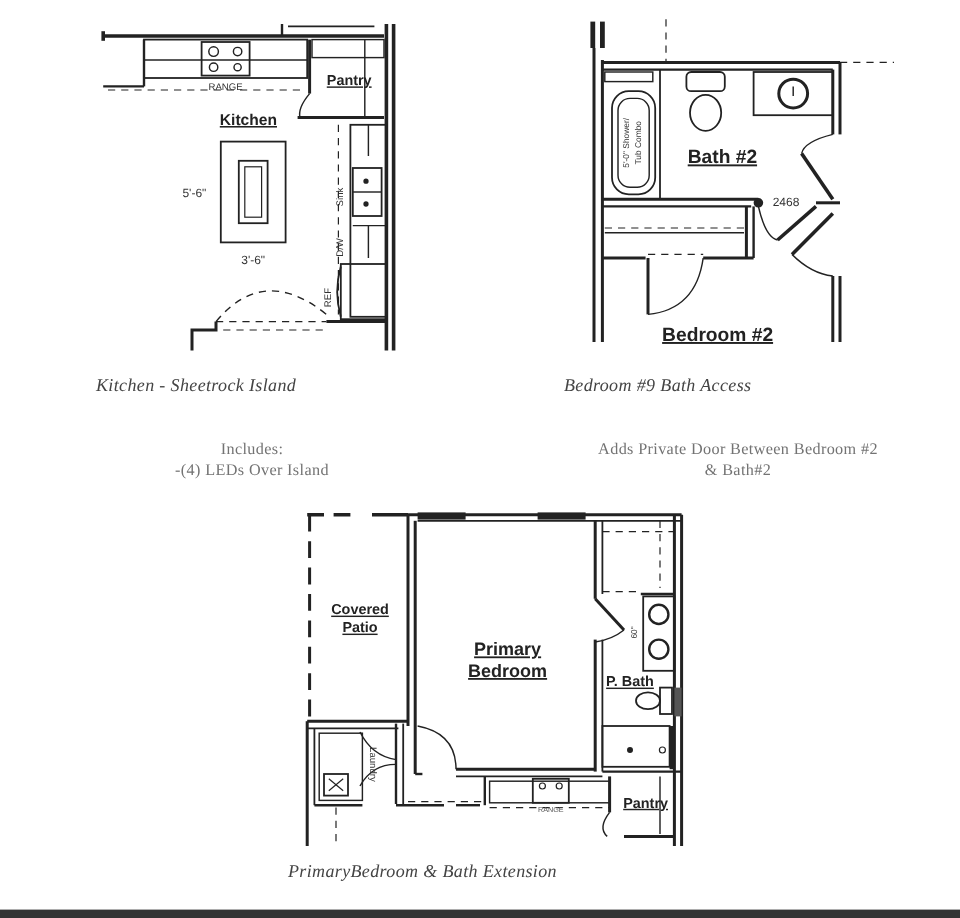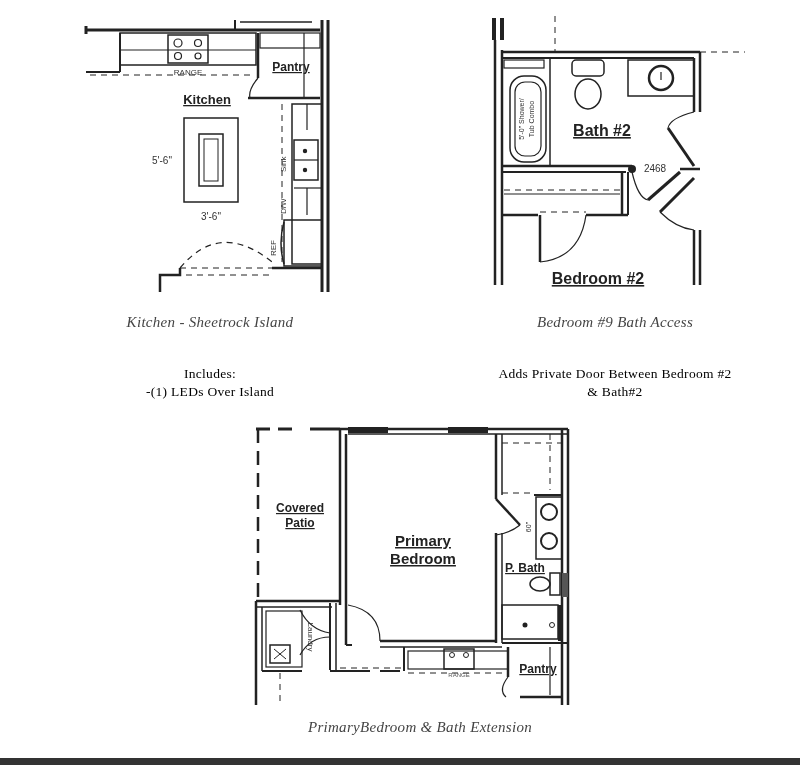--- a/index.html
+++ b/index.html
@@ -1,19 +1,19 @@
 <!DOCTYPE html>
 <html><head>
 <meta charset="utf-8">
 <style>
   html, body { margin:0; padding:0; background:#ffffff; }
   body { width:800px; height:765px; position:relative; overflow:hidden; font-family:"Liberation Sans", sans-serif; color:#1a1a1a; }
   .plan { position:absolute; }
-  .caption { position:absolute; font-family:"Liberation Serif", "DejaVu Serif", serif; font-style:italic; font-size:15px; color:#444; text-align:center; letter-spacing:0.3px; }
-  .note { position:absolute; font-family:"Liberation Serif", "DejaVu Serif", serif; font-size:13.5px; color:#000000; text-align:center; line-height:18px; letter-spacing:0.3px; }
+  .caption { position:absolute; font-family:"Liberation Serif", "DejaVu Serif", serif; font-style:italic; font-size:15px; color:#444; letter-spacing:0.3px; }
+  .note { position:absolute; font-family:"Liberation Serif", "DejaVu Serif", serif; font-size:13.5px; color:#737373; text-align:center; line-height:18px; letter-spacing:0.3px; }
   .bottom-rule { position:absolute; left:0; top:758px; width:800px; height:7px; background:#333; }
   svg text { font-family:"Liberation Sans", sans-serif; }
 </style>
 </head>
 <body>
 
 <svg class="plan" style="left:80px;top:0" width="260" height="300" viewBox="0 0 260 300">
   <g fill="none" stroke="#222" stroke-width="2">
 
     <line x1="6" y1="30" x2="240" y2="30" stroke-width="3"></line>
@@ -135,21 +135,21 @@
   <text x="122" y="136" font-size="16" font-weight="bold" text-anchor="middle" fill="#222" text-decoration="underline">Bath #2</text>
   <text x="175" y="172" font-size="10" text-anchor="middle" fill="#333">2468</text>
   <text x="118" y="284" font-size="16" font-weight="bold" text-anchor="middle" fill="#222" text-decoration="underline">Bedroom #2</text>
 </svg>
 
 <div class="caption" style="left:80px;top:314px;width:260px;">Kitchen - Sheetrock Island</div>
 <div class="caption" style="left:470px;top:314px;width:290px;">Bedroom #9 Bath Access</div>
 
 <div class="note" style="left:80px;top:365px;width:260px;">
   <div>Includes:</div>
-  <div>-(1) LEDs Over Island</div>
+  <div>-(4) LEDs Over Island</div>
 </div>
 <div class="note" style="left:460px;top:365px;width:310px;text-align:center;">
   <div>Adds Private Door Between Bedroom #2</div>
   <div>&amp; Bath#2</div>
 </div>
 
 <svg class="plan" style="left:240px;top:415px" width="340" height="300" viewBox="0 0 340 300">
   <g fill="none" stroke="#222" stroke-width="2">
 
     <line x1="16" y1="14" x2="60" y2="14" stroke-dasharray="14,8" stroke-width="3"></line>

